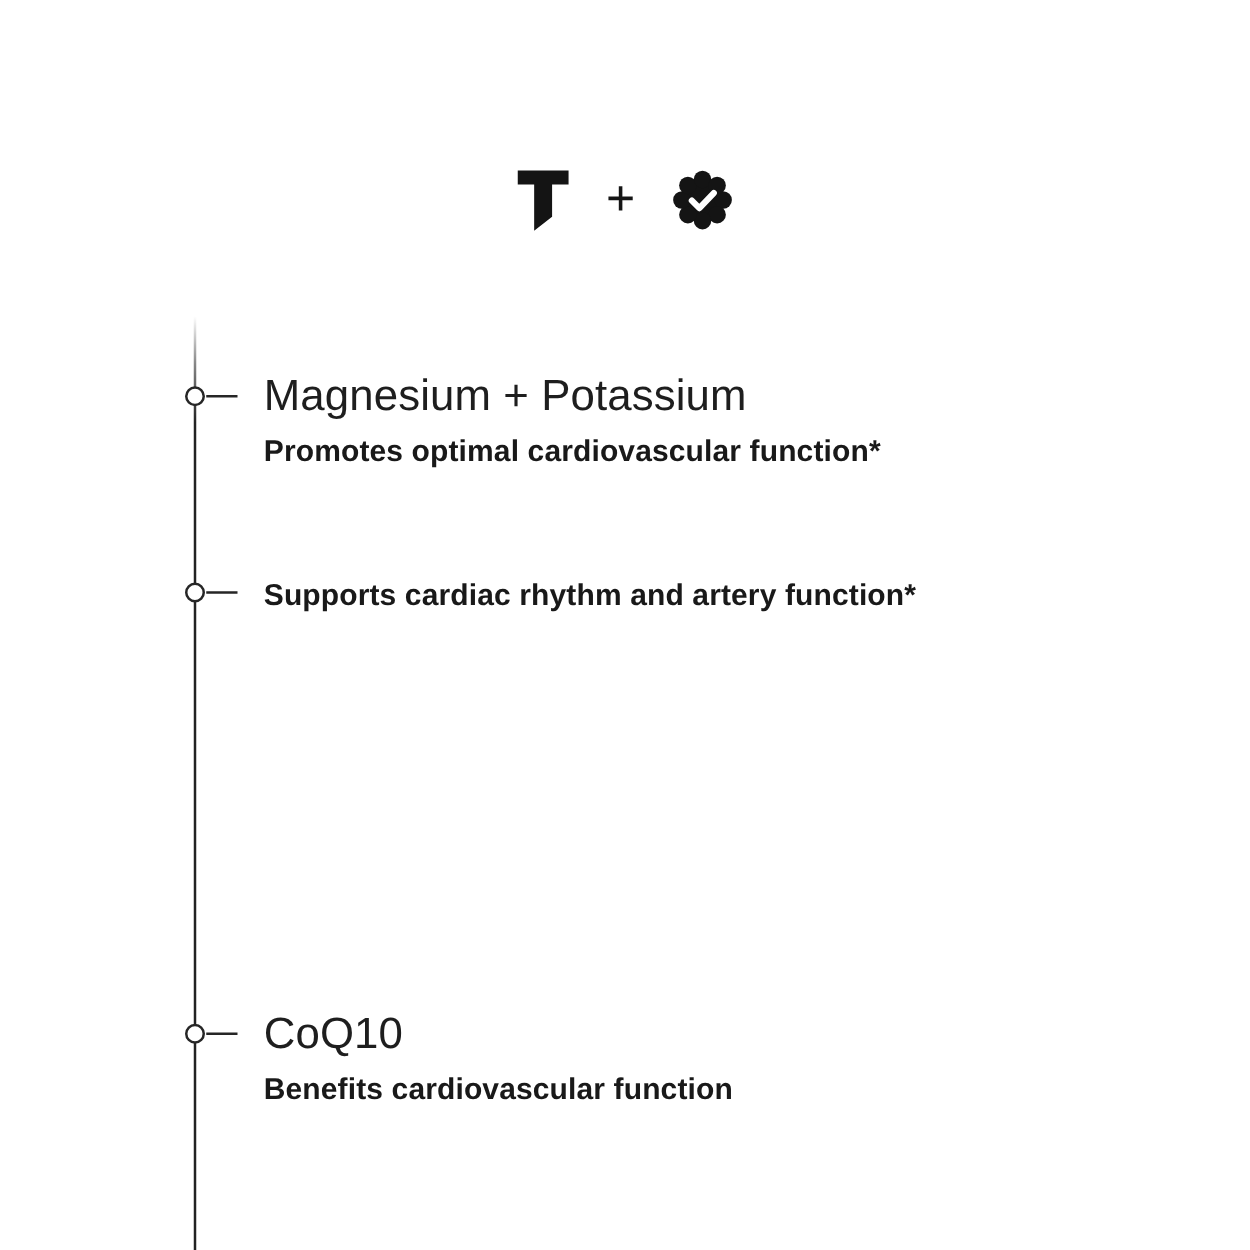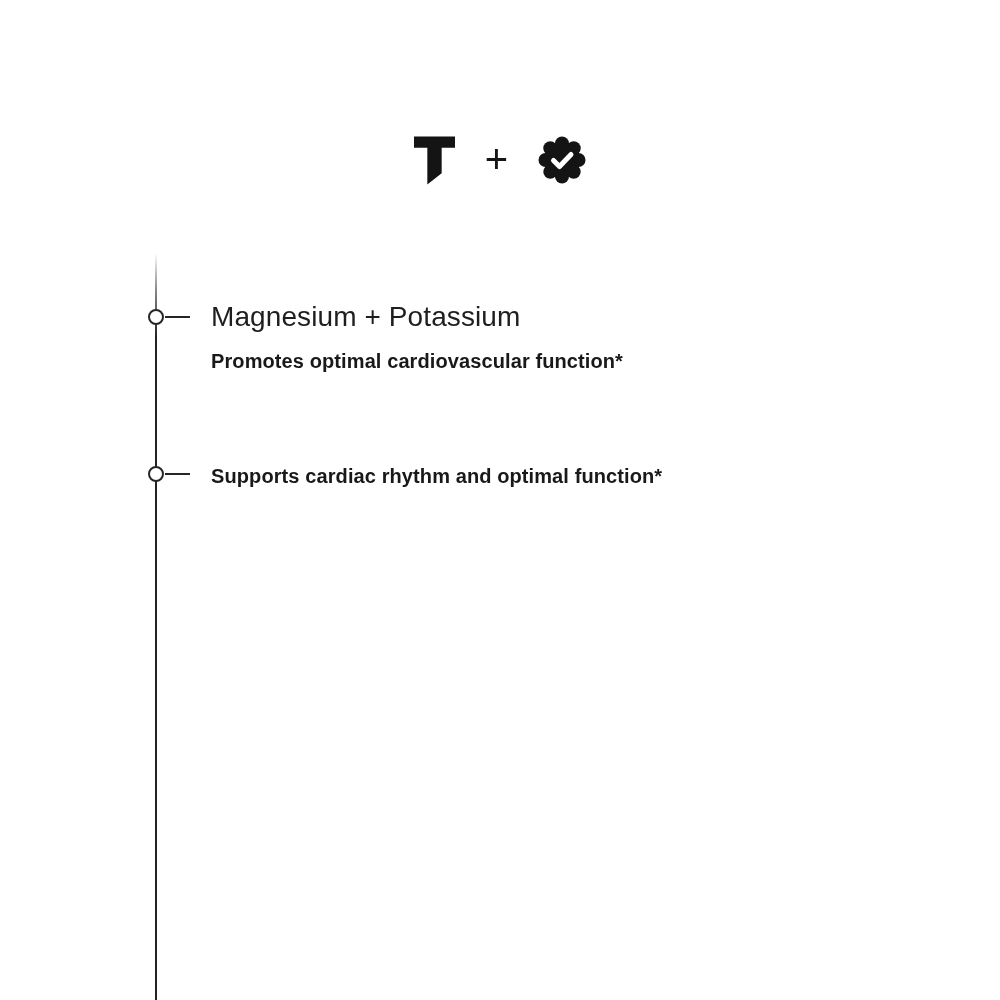--- a/index.html
+++ b/index.html
@@ -75,28 +75,28 @@
   }
   .node-tick {
     position: absolute;
     left: 165px;
     top: 20px;
     width: 25px;
     height: 2px;
     background: #262626;
   }
   .item-title {
-    font-size: 28px;
+    font-size: 35px;
     line-height: 42px;
     font-weight: 400;
     color: #1e1e1e;
     letter-spacing: 0.1px;
   }
   .item-desc {
-    font-size: 20px;
+    font-size: 24px;
     line-height: 39px;
     font-weight: 700;
     color: #191919;
     letter-spacing: 0.1px;
     max-width: 690px;
     margin-top: 4px;
   }
 </style>
 </head>
 <body>
@@ -133,18 +133,24 @@
   <section class="item" style="top:296px">
     <span class="node-circle"></span>
     <span class="node-tick"></span>
     <div class="item-title">Magnesium + Potassium</div>
     <div class="item-desc">Promotes optimal cardiovascular function*</div>
   </section>
 
   <section class="item" style="top:453px">
     <span class="node-circle"></span>
     <span class="node-tick"></span>
-    <div class="item-desc">Supports cardiac rhythm and optimal function*</div>
+    <div class="item-desc">Supports cardiac rhythm and artery function*</div>
   </section>
 
 
+  <section class="item" style="top:806px">
+    <span class="node-circle"></span>
+    <span class="node-tick"></span>
+    <div class="item-title">CoQ10</div>
+    <div class="item-desc">Benefits cardiovascular function</div>
+  </section>
 
 </div>
 
 </body></html>

